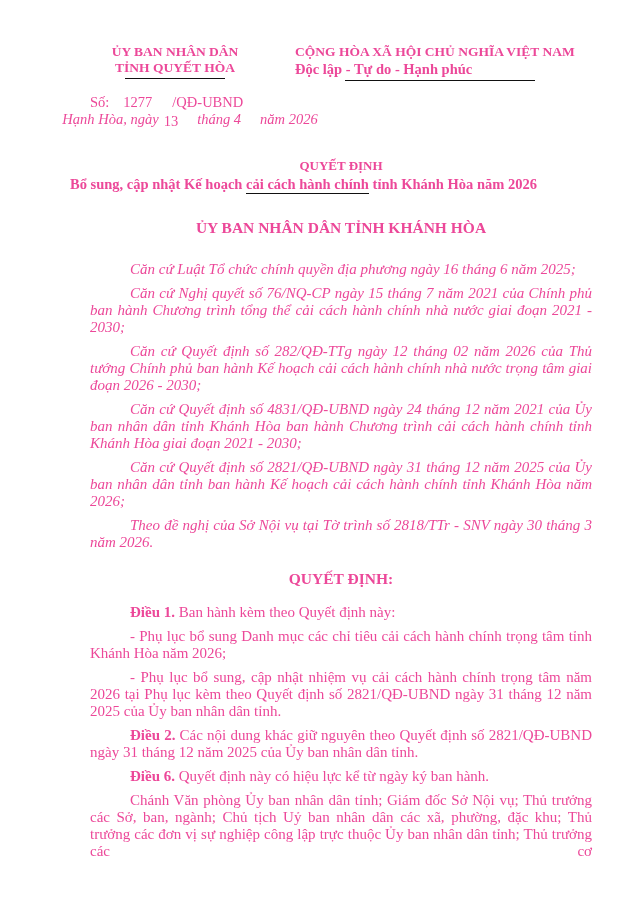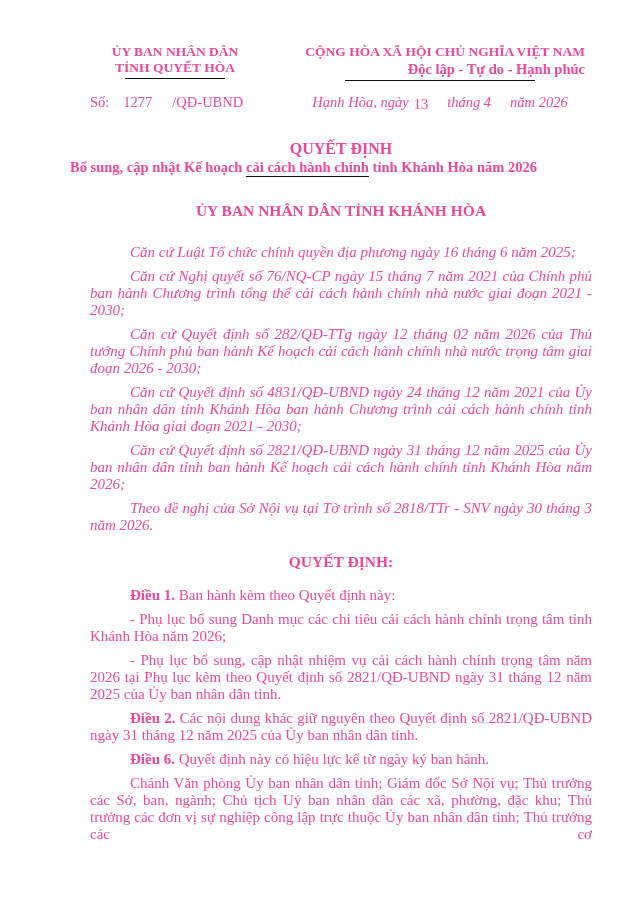--- a/index.html
+++ b/index.html
@@ -5,37 +5,37 @@
   html,body{margin:0;padding:0;background:#e8e8e8;}
   .page{
     width:640px;height:905px;background:#ffffff;color:#ec4899;
     font-family:"Liberation Serif","DejaVu Serif",serif;
     position:relative;box-sizing:border-box;overflow:hidden;
     margin:0 auto;
   }
   
   .hdr{display:flex;padding-top:44px;}
   .hdr-left{width:240px;margin-left:55px;text-align:center;}
-  .hdr-right{width:290px;text-align:right;font-family:Liberation Serif, serif;}
+  .hdr-right{width:290px;text-align:left;font-family:Liberation Serif, serif;}
   .b13{font-weight:bold;font-size:13.5px;line-height:16px;}
   .b14{font-weight:bold;font-size:14.5px;line-height:18px;}
   .rule{height:0;border-bottom:1.4px solid #111;margin:2px auto 0;}
   .rule-issuer{width:100px;}
   .rule-motto{width:190px;}
-  .row2{display:flex;margin-top:13px;font-size:14.5px;}
+  .row2{display:flex;margin-top:13px;font-size:14.5px;flex-direction:column;}
   .num{margin-left:90px;width:160px;white-space:nowrap;}
   .num-val{margin-left:14px;}
   .num-suf{margin-left:20px;}
   .date{width:300px;margin-left:40px;text-align:center;white-space:nowrap;}
   .it{font-style:italic;}
   .date .day{display:inline-block;margin-left:5px;position:relative;top:2px;font-style:normal;font-family:Liberation Serif, serif;}
   .date .gap{margin-left:19px;}
   
   .content{padding:0 48px 0 90px;}
-  .doc-heading{margin-top:28px;text-align:center;font-weight:bold;font-size:16px;line-height:19px;}
+  .doc-heading{margin-top:28px;text-align:center;font-weight:bold;font-size:13px;line-height:19px;}
   .doc-subtitle{text-align:left;font-weight:bold;font-size:14.5px;line-height:19px;white-space:nowrap;margin-left:-20px;margin-right:-20px;}
   .doc-subtitle .u{border-bottom:1.4px solid #111;padding-bottom:1px;}
   .authority{margin-top:24px;text-align:center;font-weight:bold;font-size:15.5px;line-height:19px;}
   
   .body-p{
     margin:0 0 7px 0;font-size:15px;line-height:17px;
     text-align:justify;text-indent:40px;
   }
   .preamble{margin-top:24px;}
   .decision-heading{margin:18px 0 16px 0;text-align:center;font-weight:bold;font-size:15.5px;line-height:19px;}

